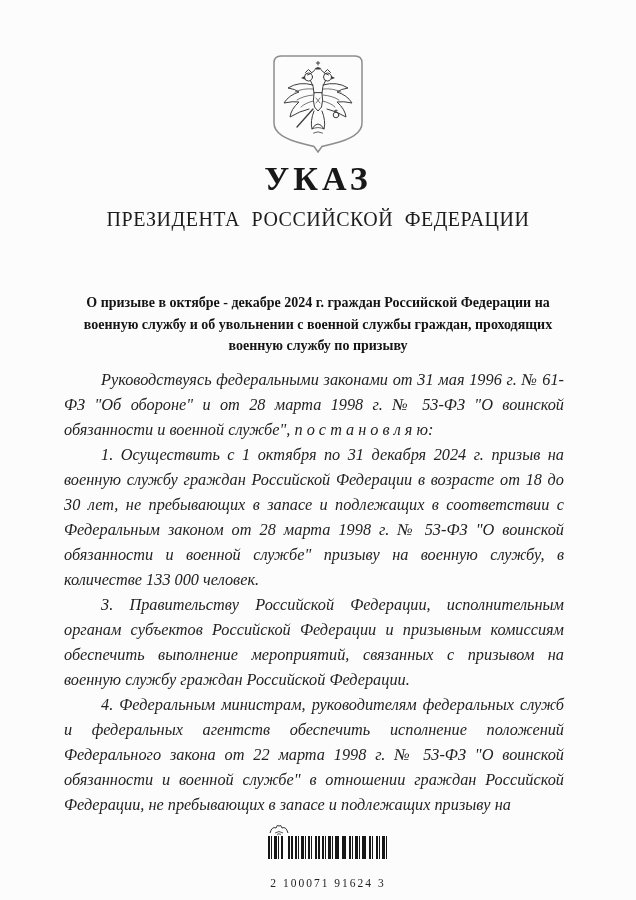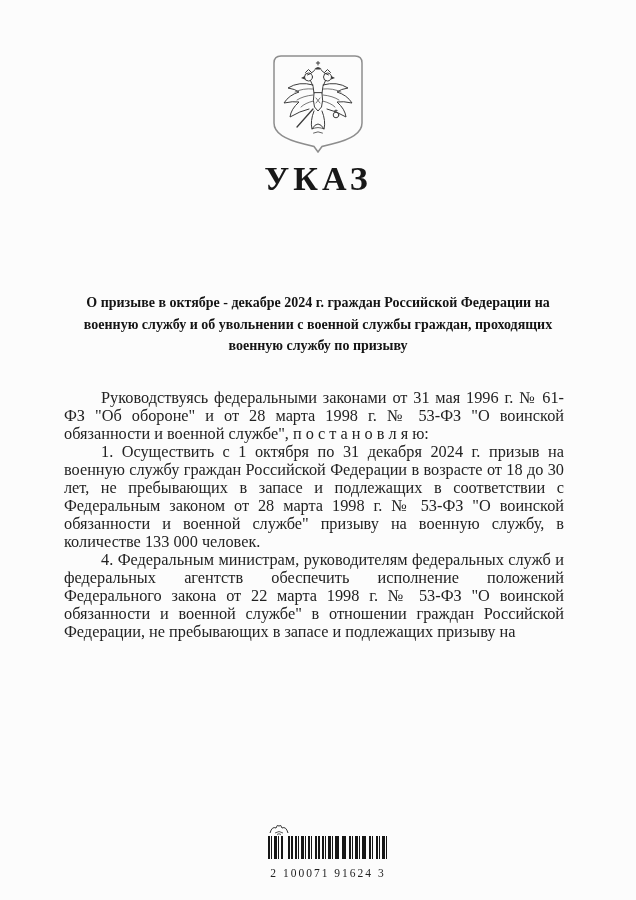--- a/index.html
+++ b/index.html
@@ -55,27 +55,28 @@
     left: 63px;
     width: 510px;
     text-align: center;
     font-weight: 700;
     font-size: 14px;
     line-height: 21.5px;
     color: #141414;
   }
   .body {
     position: absolute;
-    top: 389px;
+    top: 367px;
     left: 64px;
     width: 500px;
     font-size: 16.3px;
-    line-height: 18px;
+    line-height: 25px;
     text-align: justify;
     color: #222222;
+    font-style: italic;
   }
   .body p {
     margin: 0;
     text-indent: 37px;
   }
   .barcode-block {
     position: absolute;
     top: 822px;
     left: 266px;
     width: 124px;
@@ -90,21 +91,21 @@
     width: 120px;
     height: 23px;
     margin-left: 2px;
     background: repeating-linear-gradient(90deg,
       #161616 0px 2px,  #fcfcfc 2px 3px,
       #161616 3px 4px,  #fcfcfc 4px 6.5px,
       #161616 6.5px 9px, #fcfcfc 9px 10px,
       #161616 10px 11px, #fcfcfc 11px 13.5px);
   }
   .digits {
-    margin-top: 8px;
+    margin-top: 18px;
     width: 124px;
     text-align: center;
     font-size: 11.5px;
     letter-spacing: 2px;
     color: #222222;
     font-family: "Liberation Serif", serif;
     white-space: nowrap;
   }
 </style>
 </head>
@@ -136,26 +137,28 @@
         <circle cx="63" cy="60" r="2.8"></circle>
         <path d="M63 56.4 V54.8 M61.7 55.6 H64.3" stroke-width="0.8"></path>
         <path d="M41 56 Q37 66 39 74 Q42 69 45 69 Q48 69 51 74 Q53 66 49 56"></path>
         <path d="M39 74 Q45 71 51 74 M40.5 78 Q45 75.5 49.5 78" stroke-width="0.8"></path>
       </g>
     </svg>
   </div>
 
   <div class="title">УКАЗ</div>
 
+  <div class="issuer">ПРЕЗИДЕНТА РОССИЙСКОЙ ФЕДЕРАЦИИ</div>
 
   <div class="subject">О призыве в октябре - декабре 2024 г. граждан Российской Федерации на военную службу и об увольнении с военной службы граждан, проходящих военную службу по призыву</div>
 
   <div class="body">
     <p>Руководствуясь федеральными законами от 31 мая 1996 г. № 61-ФЗ "Об обороне" и от 28 марта 1998 г. № 53-ФЗ "О воинской обязанности и военной службе", п о с т а н о в л я ю:</p>
     <p>1. Осуществить с 1 октября по 31 декабря 2024 г. призыв на военную службу граждан Российской Федерации в возрасте от 18 до 30 лет, не пребывающих в запасе и подлежащих в соответствии с Федеральным законом от 28 марта 1998 г. № 53-ФЗ "О воинской обязанности и военной службе" призыву на военную службу, в количестве 133 000 человек.</p>
+    <p>3. Правительству Российской Федерации, исполнительным органам субъектов Российской Федерации и призывным комиссиям обеспечить выполнение мероприятий, связанных с призывом на военную службу граждан Российской Федерации.</p>
     <p>4. Федеральным министрам, руководителям федеральных служб и федеральных агентств обеспечить исполнение положений Федерального закона от 22 марта 1998 г. № 53-ФЗ "О воинской обязанности и военной службе" в отношении граждан Российской Федерации, не пребывающих в запасе и подлежащих призыву на</p>
   </div>
 
   <div class="barcode-block">
     <svg class="stamp" width="20" height="13" viewBox="0 0 20 13">
       <path d="M1 11 Q3 4 7 6 Q8 2 10 4 Q12 2 13 6 Q17 4 19 11" fill="none" stroke="#333333" stroke-width="1"></path>
       <path d="M6 11 Q10 8 14 11 M8 12.5 Q10 11 12 12.5" fill="none" stroke="#333333" stroke-width="0.8"></path>
     </svg>
     <div class="bars"></div>
     <div class="digits">2 100071 91624 3</div>

